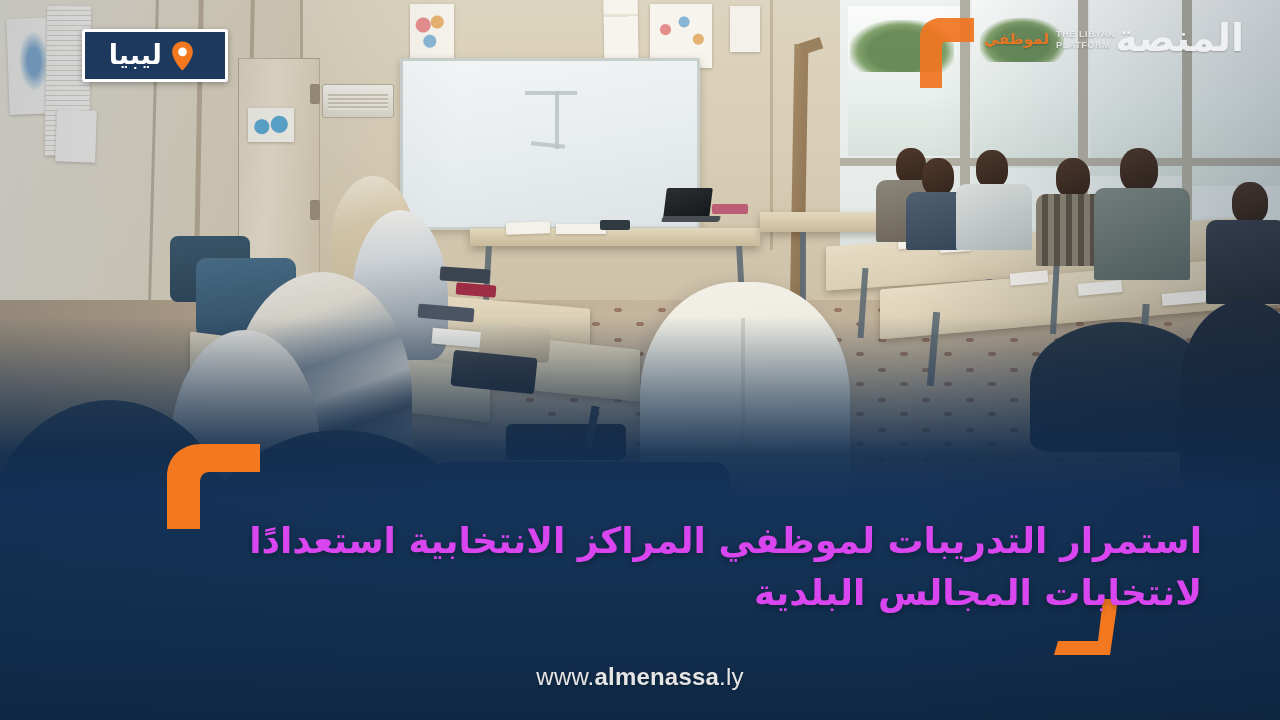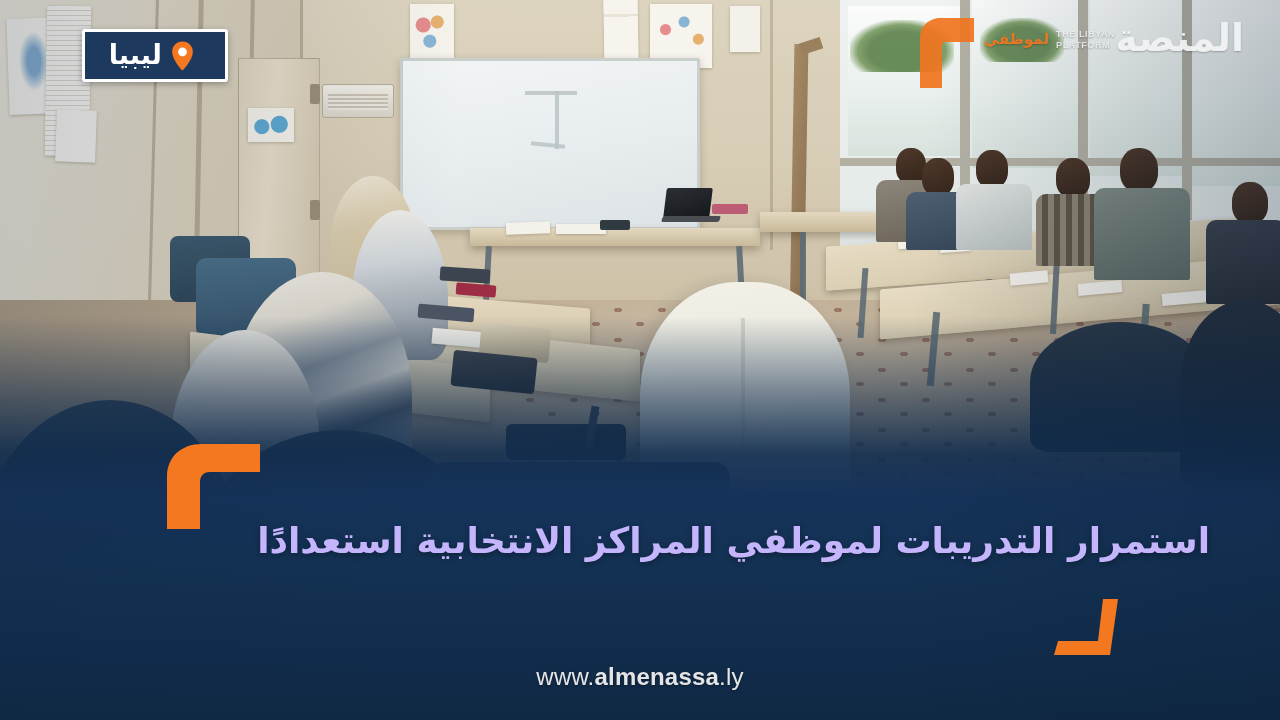--- a/index.html
+++ b/index.html
@@ -271,23 +271,23 @@
     position:absolute; left:163px; top:441px; width:100px; height:88px;
   }
   .decor-tl svg{display:block;width:100px;height:88px;}
   .decor-br {
     position:absolute; left:1040px; top:597px; width:80px; height:68px;
   }
   .decor-br svg{display:block;width:80px;height:68px;}
 
   
   .headline {
-    position:absolute; right:70px; top:515px; width:960px;
+    position:absolute; right:78px; top:515px; width:960px;
     text-align:right;
-    color:#c4b5fd;
+    color:#d946ef;
     font-size:36px;
     font-weight:700;
     line-height:1.45;
     letter-spacing:0px;
     text-shadow:0 2px 6px rgba(0,0,0,.35);
     font-family:"DejaVu Sans", sans-serif;
     direction:rtl;
   }
 
   
@@ -513,17 +513,18 @@
   </div>
 
   <div class="decor-br">
     <svg viewBox="0 0 80 68">
       <path d="M63 2 L78 2 L70 58 L14 58 L18 44 L58 44 Z" fill="#f4781f"></path>
     </svg>
   </div>
 
   <div class="headline">
     <div>استمرار التدريبات لموظفي المراكز الانتخابية استعدادًا</div>
+    <div>لانتخابات المجالس البلدية</div>
   </div>
 
   <div class="footer-url"><span>www.</span><span class="b">almenassa</span><span>.ly</span></div>
 
 </div>
 
 </body></html>

